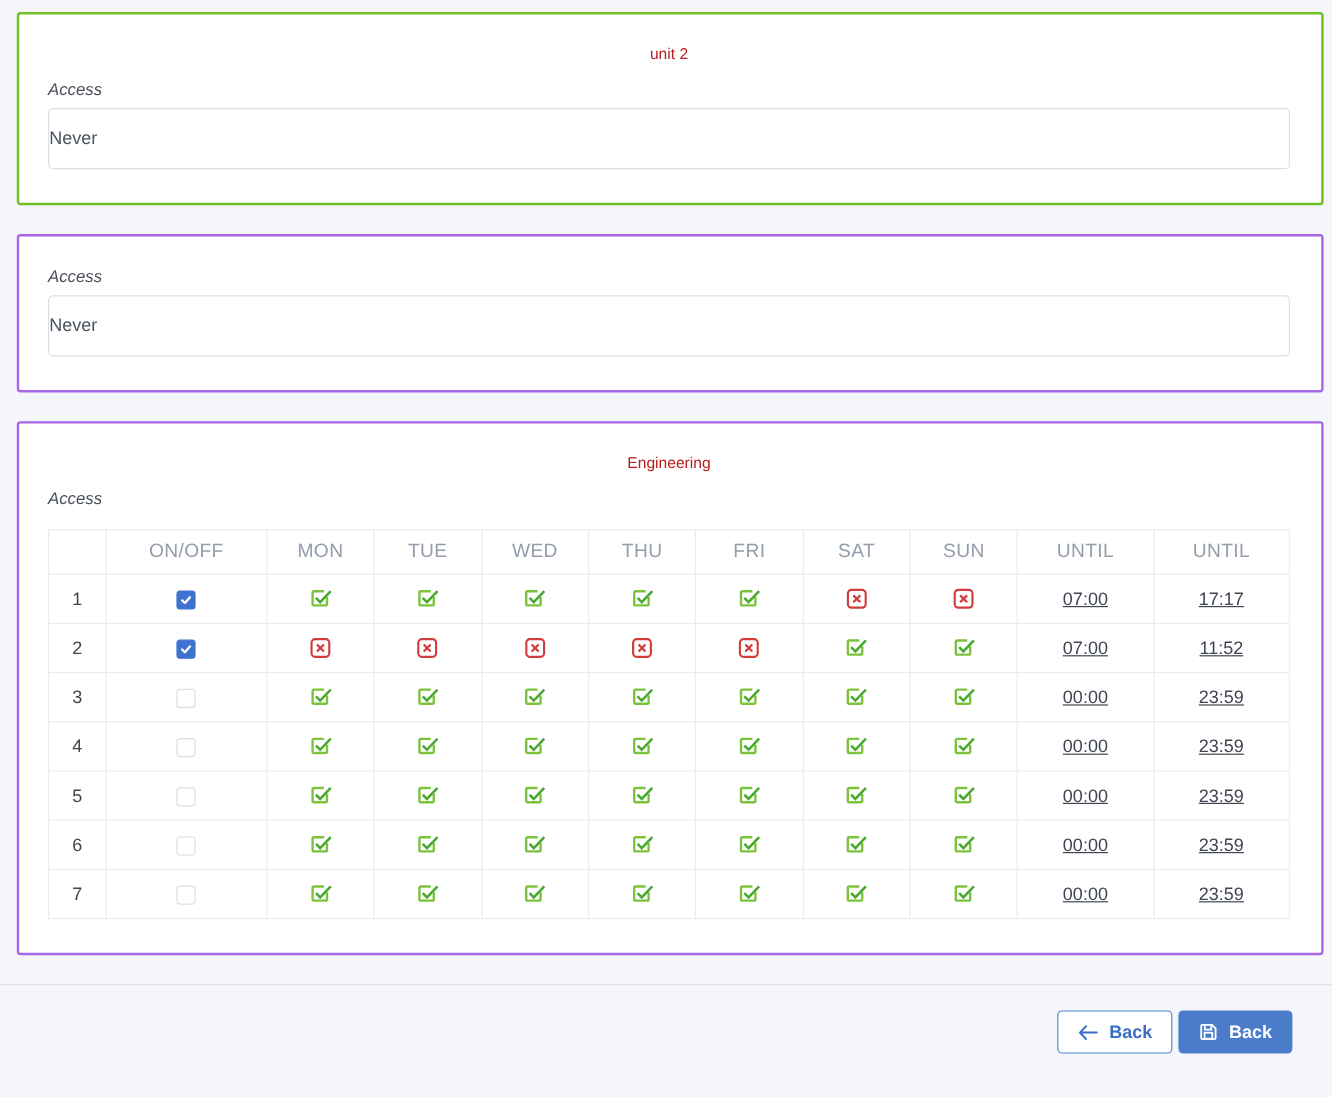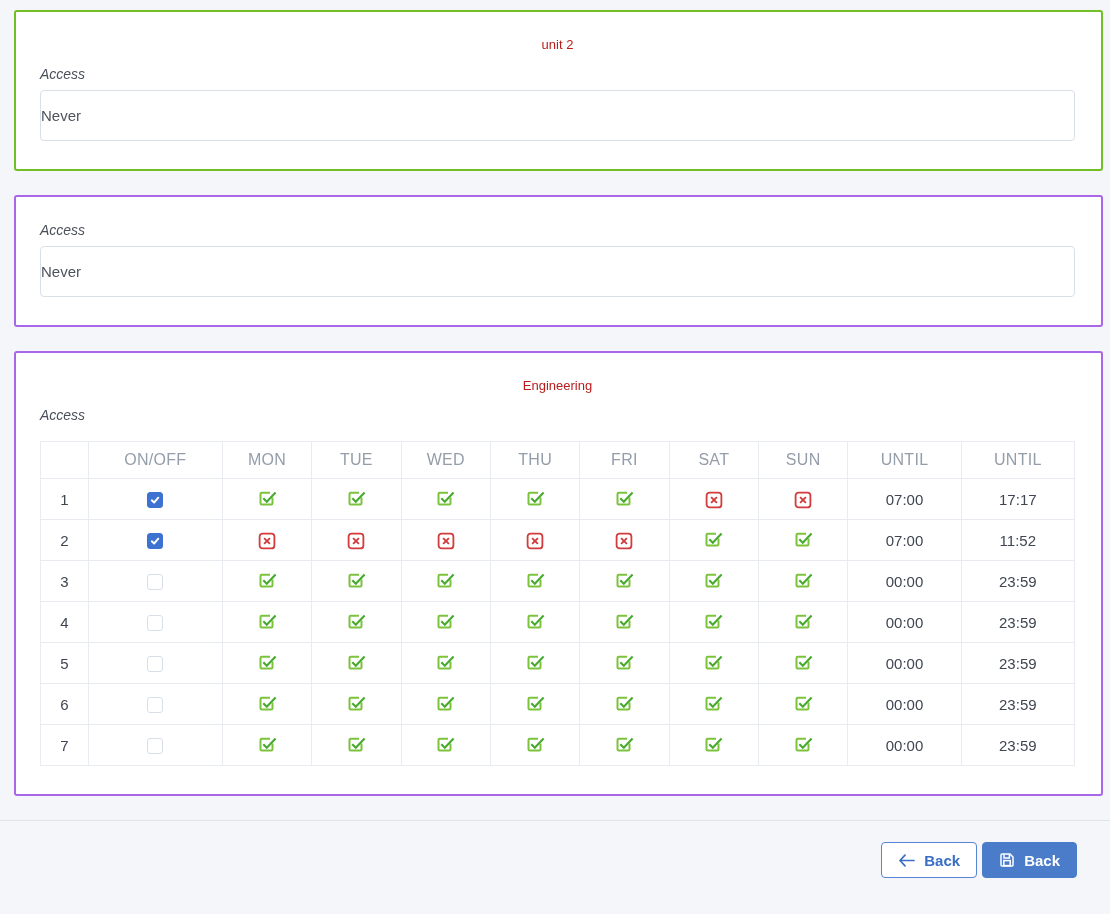--- a/index.html
+++ b/index.html
@@ -98,21 +98,21 @@
     background:var(--checkbox-on,#3e72d0);
     border-color:var(--checkbox-on,#3e72d0);
   }
   .day-icon{
     display:inline-flex;
     align-items:center;
     justify-content:center;
     cursor:pointer;
     vertical-align:middle;
   }
-  td.time{cursor:pointer;}
+  td.time{cursor:pointer;text-decoration:underline;}
   .footer-divider{
     border-top:1px solid var(--divider);
     margin:21px -7px 0 -14px;
   }
   .footer{
     display:flex;
     justify-content:flex-end;
     gap:5px;
     padding:21px 26px 0 0;
   }

